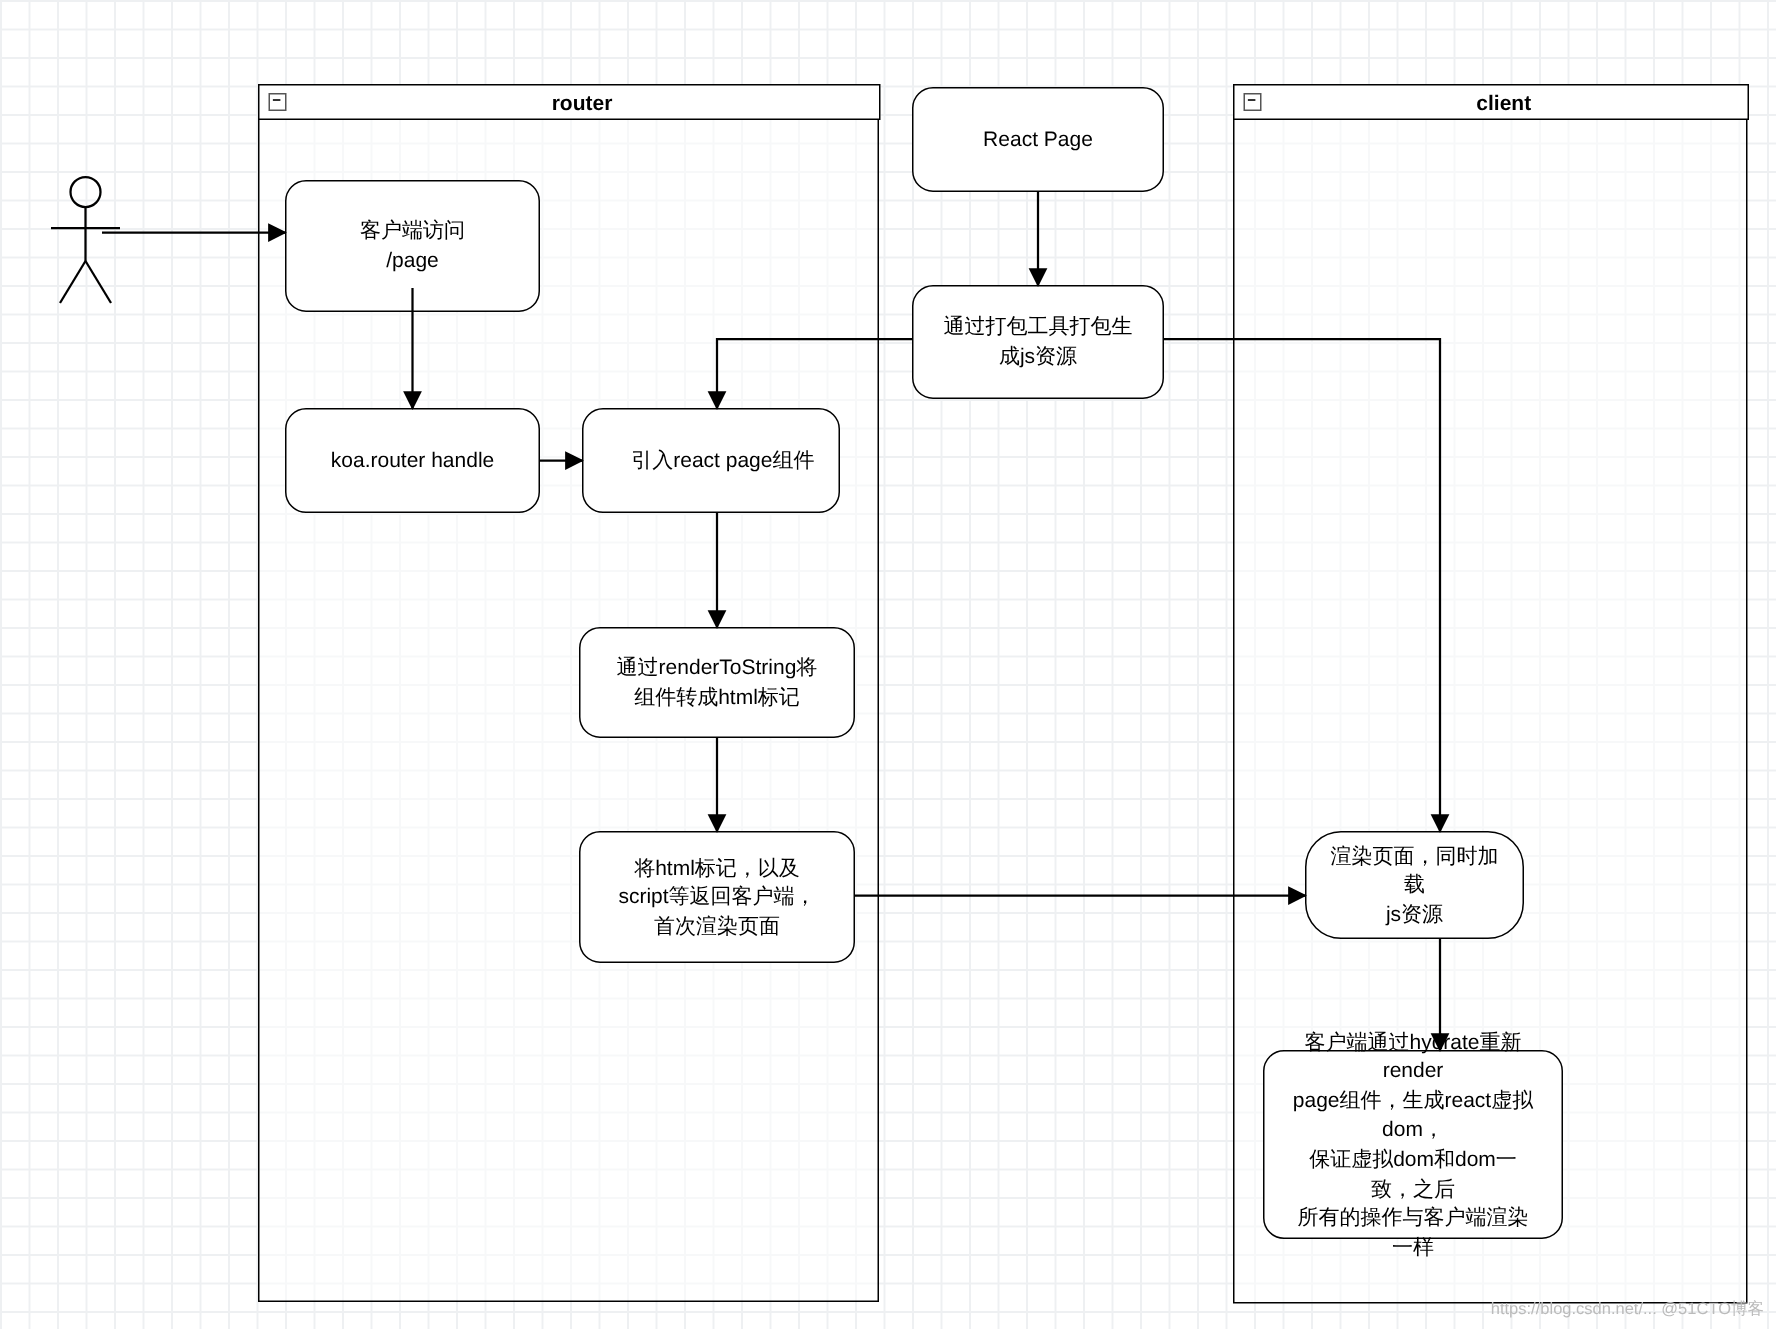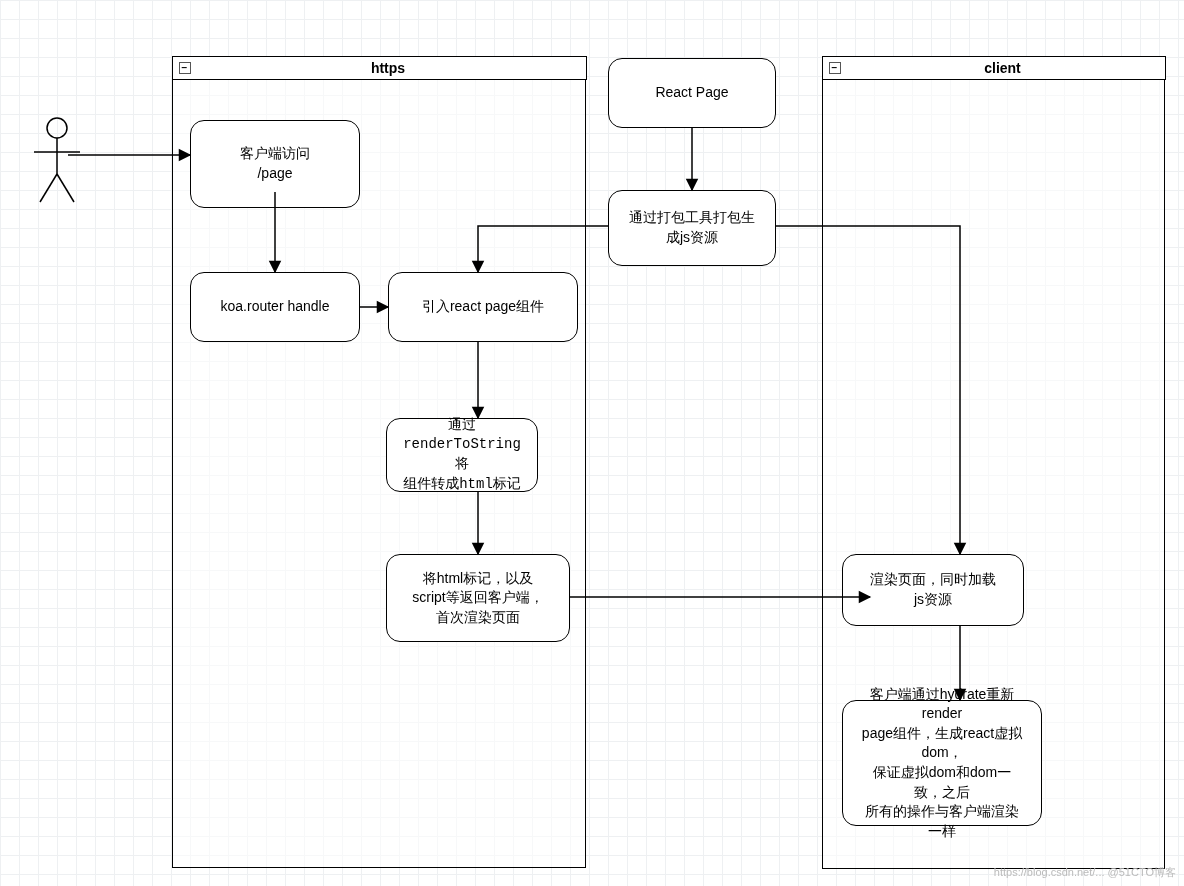--- a/index.html
+++ b/index.html
@@ -82,21 +82,21 @@
 </head>
 <body>
 
 <div class="grid-bg"></div>
 
 <div class="canvas">
 
   <div class="container" id="c-server" style="left: 172px; top: 56px; width: 414px; height: 812px;">
     <div class="container-header">
       <span class="toggle">−</span>
-      <span class="header-title">https</span>
+      <span class="header-title">router</span>
     </div>
   </div>
 
   <div class="container" id="c-client" style="left: 822px; top: 56px; width: 343px; height: 813px;">
     <div class="container-header">
       <span class="toggle">−</span>
       <span class="header-title">client</span>
     </div>
   </div>
 
@@ -109,36 +109,36 @@
       <line x1="25" y1="58" x2="42" y2="86" stroke="#000" stroke-width="1.5"></line>
     </svg>
   </div>
 
   <div class="node" id="n-visit" style="left: 190px; top: 120px; width: 170px; height: 88px;">
       <span>客户端访问<br>/page</span>
     </div>
   <div class="node" id="n-koa" style="left: 190px; top: 272px; width: 170px; height: 70px; justify-content: center;">
       <span>koa.router handle</span>
     </div>
-  <div class="node" id="n-import" style="left: 388px; top: 272px; width: 190px; height: 70px;">
+  <div class="node" id="n-import" style="left: 388px; top: 272px; width: 172px; height: 70px; justify-content: flex-end;">
       <span>引入react page组件</span>
     </div>
-  <div class="node" id="n-render" style="left: 386px; top: 418px; width: 152px; height: 74px; font-family: Liberation Mono, monospace;">
+  <div class="node" id="n-render" style="left: 386px; top: 418px; width: 184px; height: 74px;">
       <span>通过renderToString将<br>组件转成html标记</span>
     </div>
   <div class="node" id="n-returnHtml" style="left: 386px; top: 554px; width: 184px; height: 88px;">
       <span>将html标记，以及<br>script等返回客户端，<br>首次渲染页面</span>
     </div>
   <div class="node" id="n-reactPage" style="left: 608px; top: 58px; width: 168px; height: 70px;">
       <span>React Page</span>
     </div>
   <div class="node" id="n-bundle" style="left: 608px; top: 190px; width: 168px; height: 76px;">
       <span>通过打包工具打包生<br>成js资源</span>
     </div>
-  <div class="node" id="n-renderPage" style="left: 842px; top: 554px; width: 182px; height: 72px;">
+  <div class="node" id="n-renderPage" style="left: 870px; top: 554px; width: 146px; height: 72px; border-radius: 24px;">
       <span>渲染页面，同时加载<br>js资源</span>
     </div>
   <div class="node" id="n-hydrate" style="left: 842px; top: 700px; width: 200px; height: 126px; justify-content: flex-end;">
       <span>客户端通过hydrate重新render<br>page组件，生成react虚拟dom，<br>保证虚拟dom和dom一致，之后<br>所有的操作与客户端渲染一样</span>
     </div>
 
   <svg id="arrows" width="1184" height="886">
     <defs>
       <marker id="ah" viewBox="0 0 12 12" refX="10" refY="6" markerWidth="10" markerHeight="10" orient="auto">
         <path d="M1,1 L11,6 L1,11 z" fill="#000"></path>

